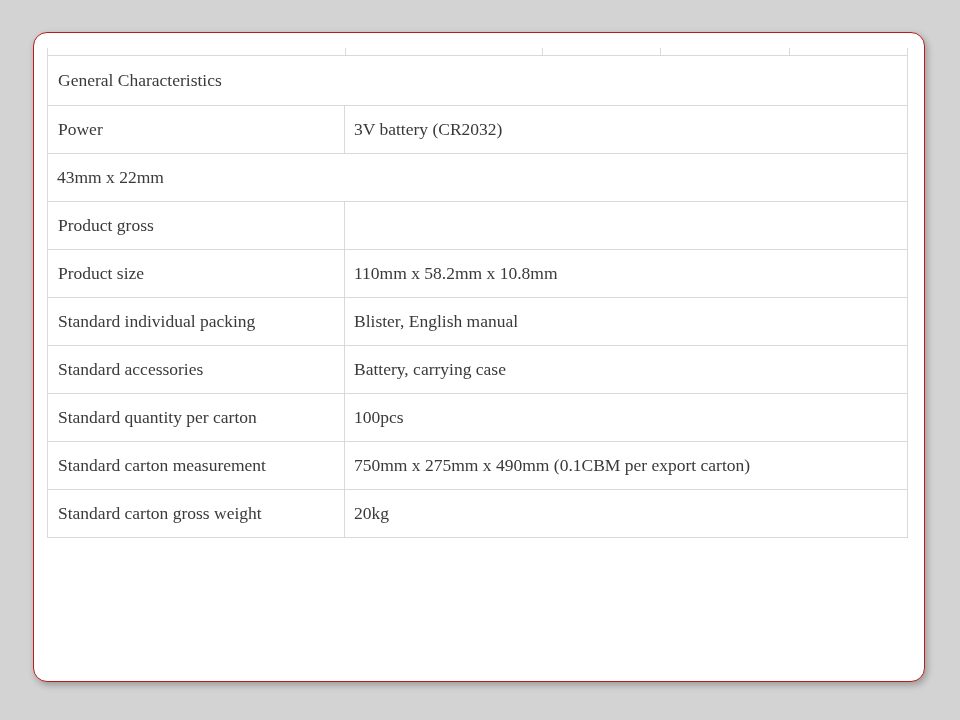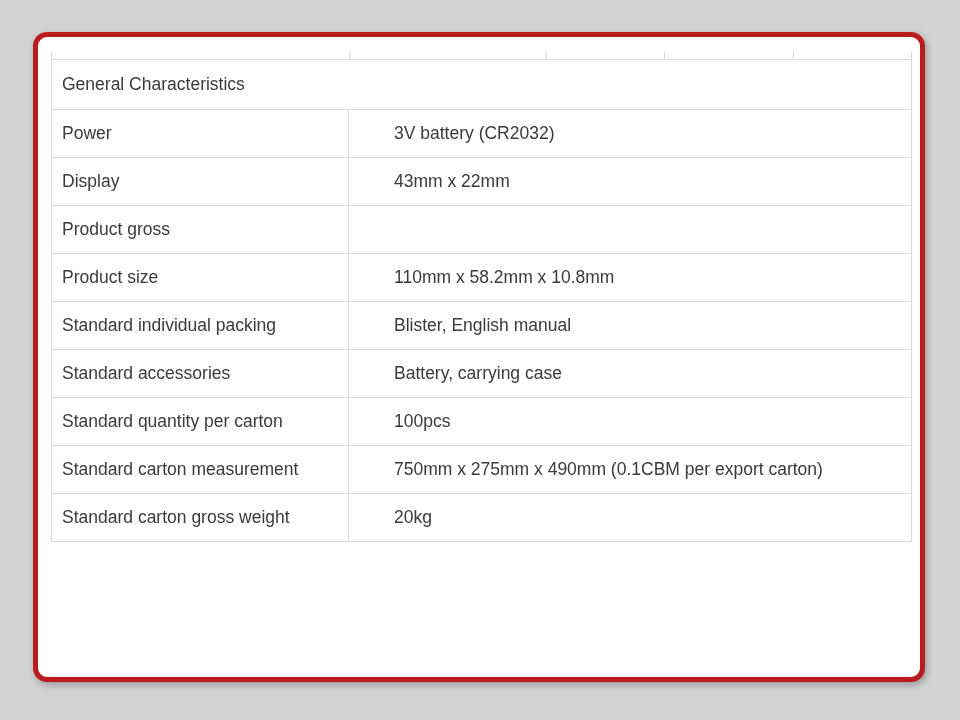--- a/index.html
+++ b/index.html
@@ -16,24 +16,25 @@
     width: 960px;
     height: 720px;
   }
   .card {
     position: absolute;
     left: 33px;
     top: 32px;
     width: 892px;
     height: 650px;
     background: var(--card, #ffffff);
-    border: 5px solid #b91c1c;
+    border: 1px solid #b91c1c;
     border-radius: 14px;
     box-shadow: 2px 3px 7px rgba(0,0,0,0.28);
     box-sizing: border-box;
+    font-family: Liberation Serif, serif;
   }
   
   .cutoff-row {
     position: absolute;
     left: 13px;
     top: 15px;
     width: 861px;
     height: 7px;
     border-left: 1px solid var(--table-border, #d9d9d9);
     border-right: 1px solid var(--table-border, #d9d9d9);
@@ -65,21 +66,20 @@
     display: flex;
     align-items: center;
     padding-left: 10px;
     box-sizing: border-box;
   }
   .row {
     display: flex;
     height: 48px;
     border-top: 1px solid var(--table-border, #d9d9d9);
     box-sizing: border-box;
-    gap: 36px;
   }
   .cell {
     display: flex;
     align-items: center;
     box-sizing: border-box;
   }
   .cell.label {
     width: 297px;
     min-width: 297px;
     padding-left: 10px;
@@ -106,21 +106,20 @@
     <div class="spec-table">
       <div class="header-row">
         <span>General Characteristics</span>
       </div>
 
       <div class="row">
         <div class="cell label">Power</div>
         <div class="cell value">3V battery (CR2032)</div>
       </div>
       <div class="row">
-        <div class="cell label">Display</div>
         <div class="cell value">43mm x 22mm</div>
       </div>
       <div class="row">
         <div class="cell label">Product gross</div>
       </div>
       <div class="row">
         <div class="cell label">Product size</div>
         <div class="cell value">110mm x 58.2mm x 10.8mm</div>
       </div>
       <div class="row">

